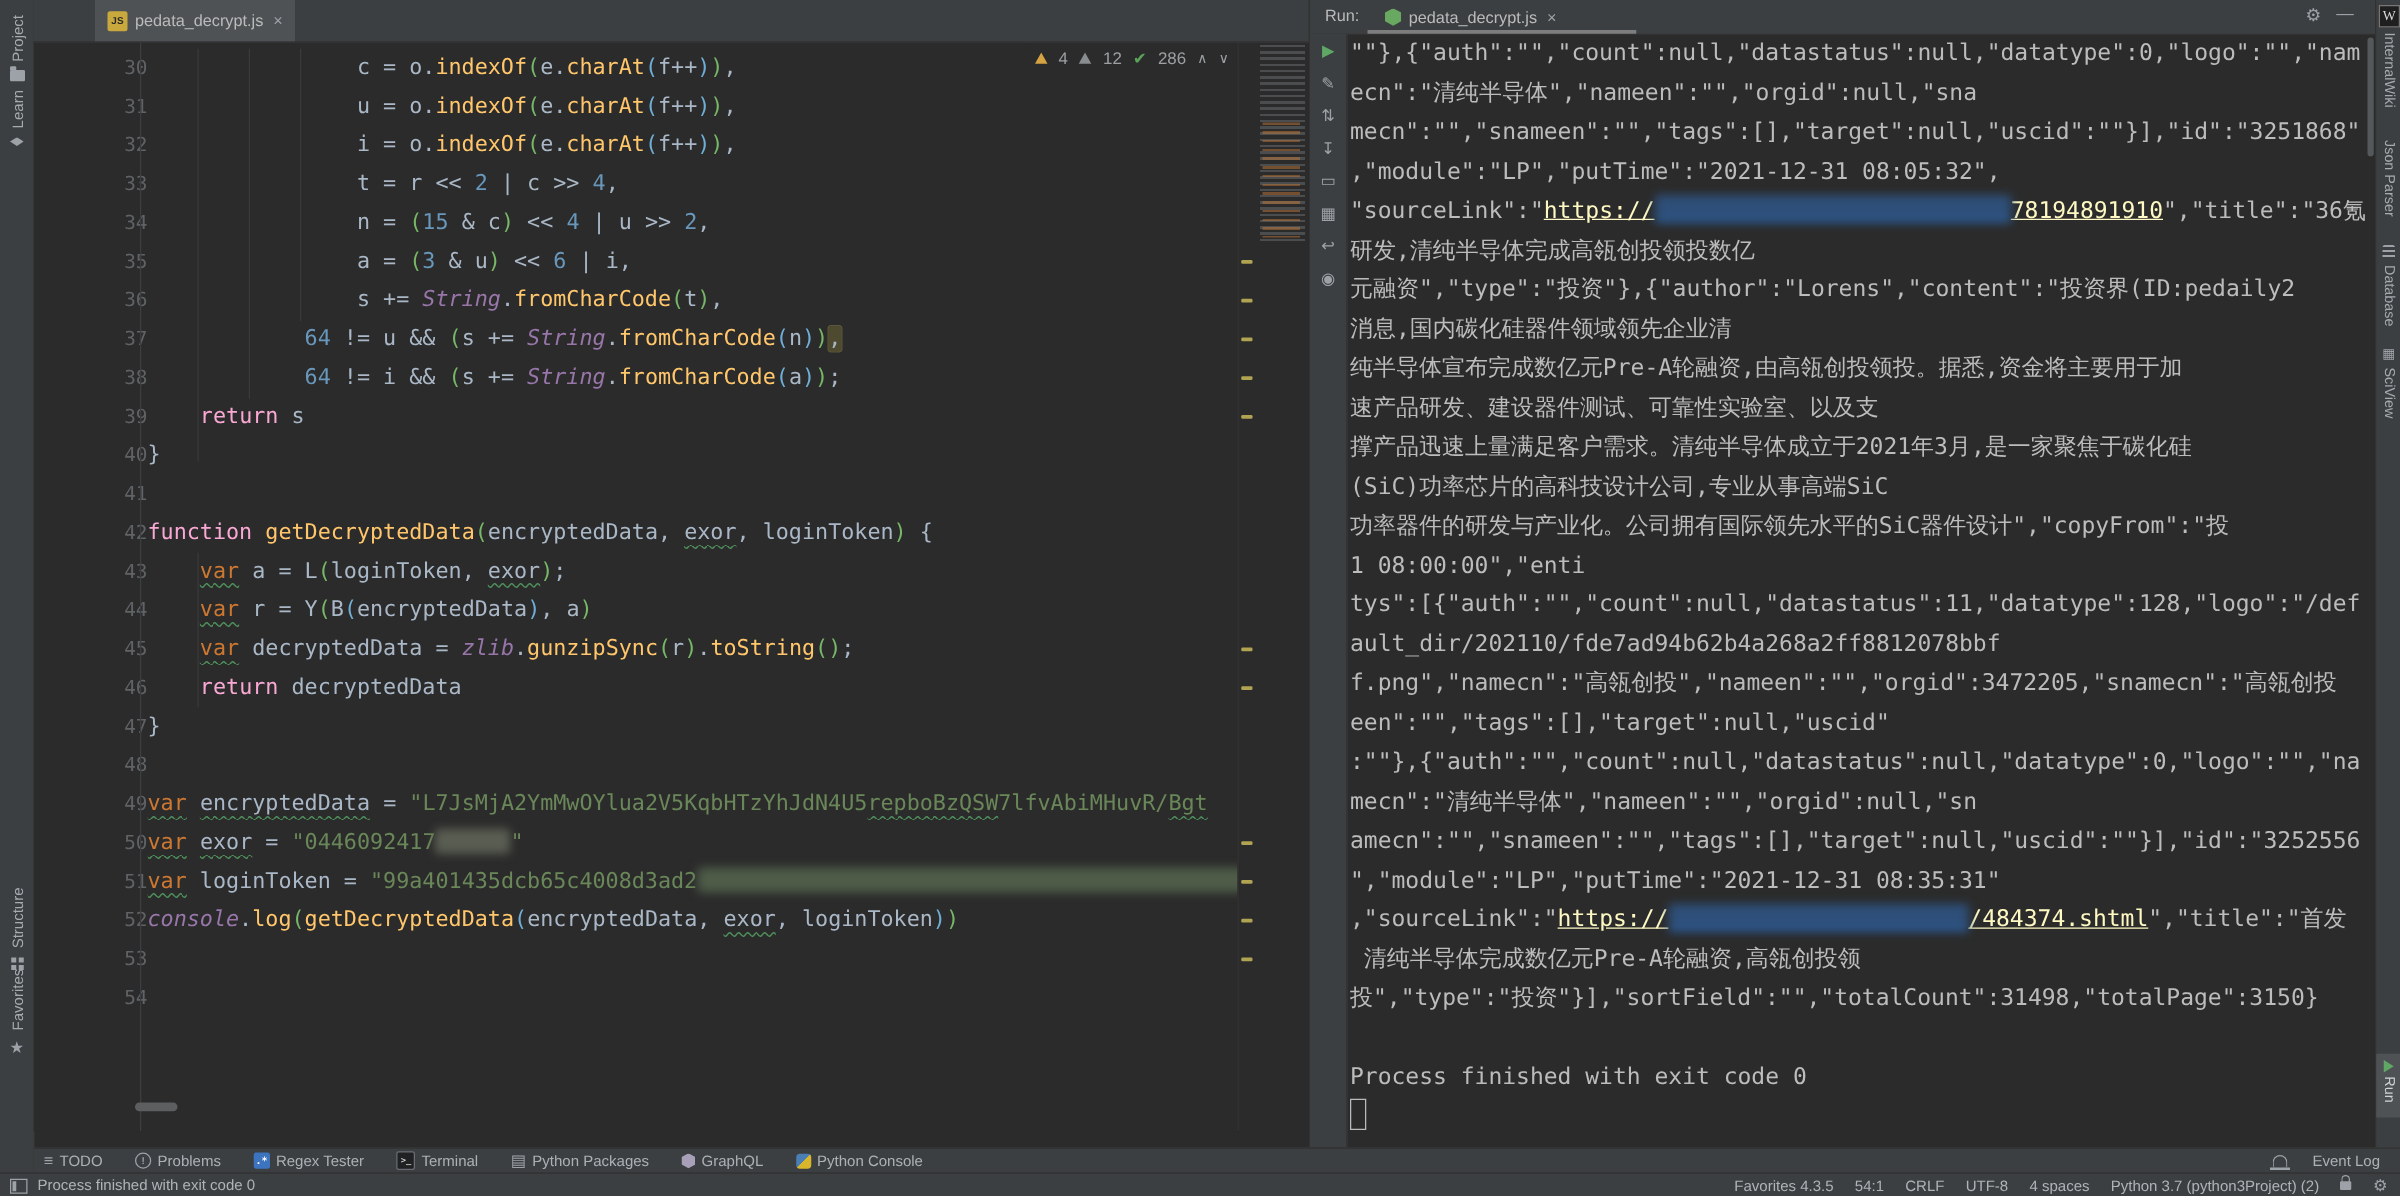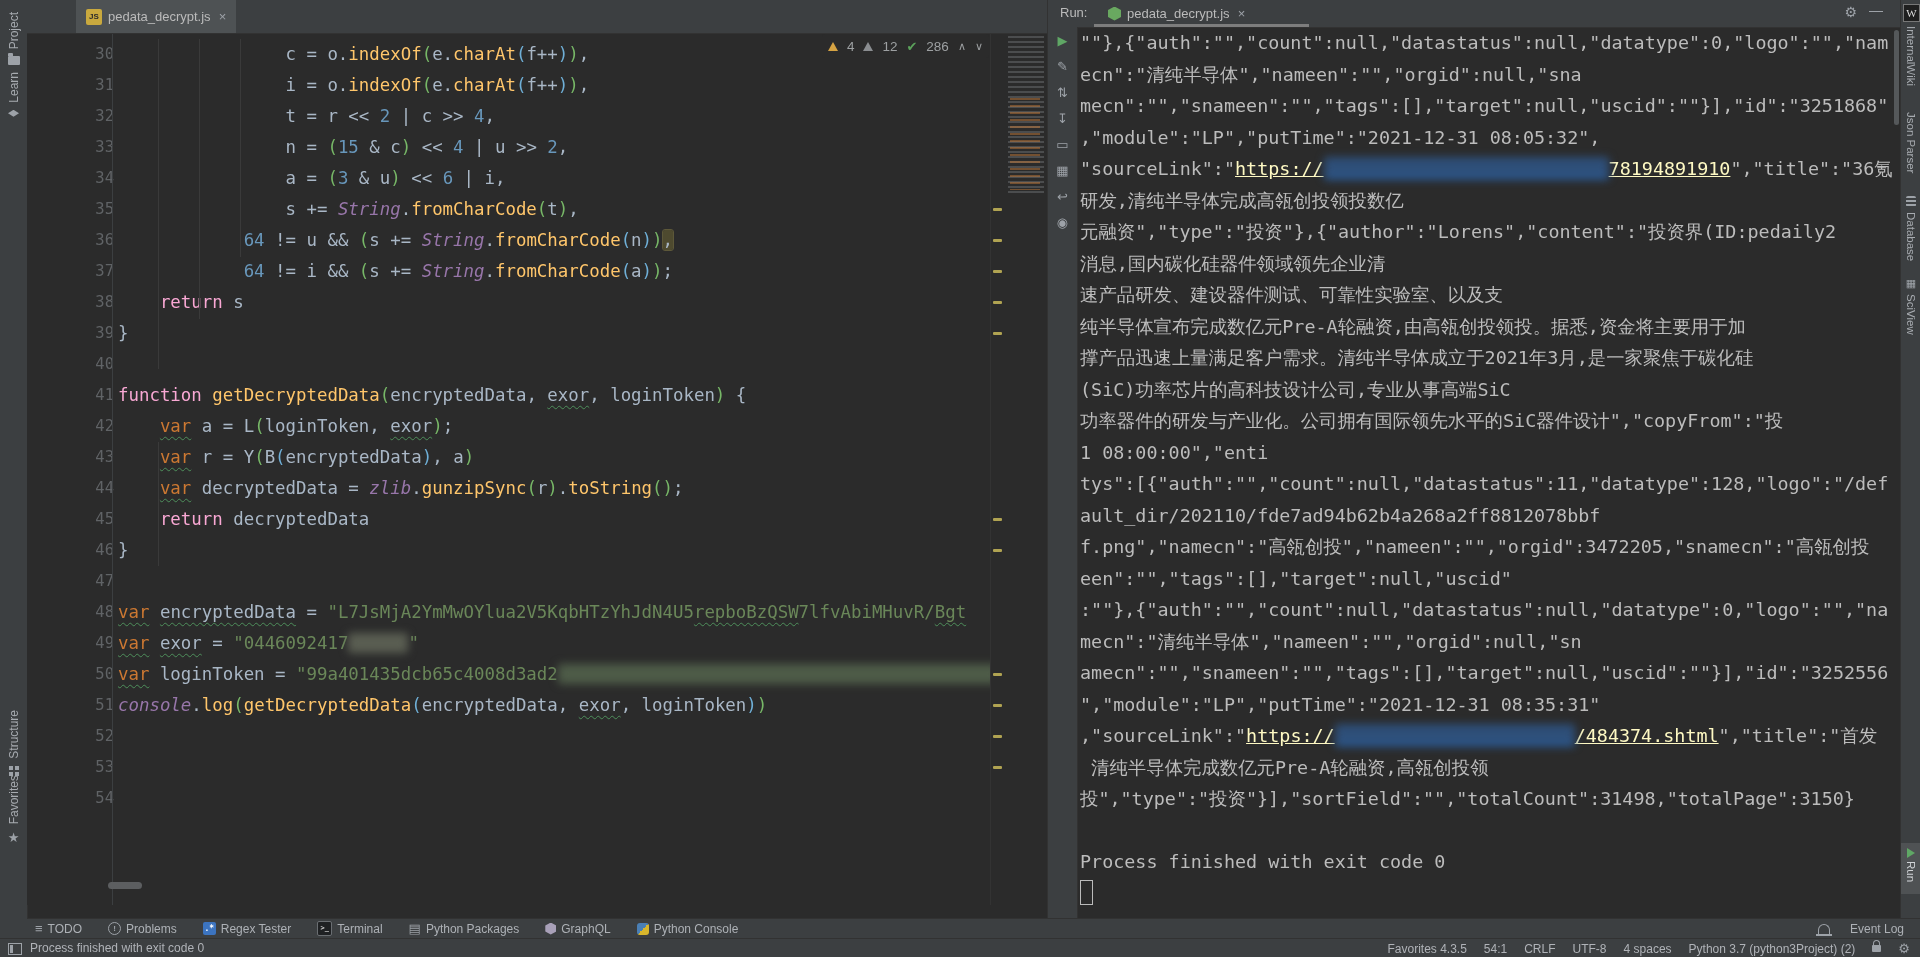--- a/index.html
+++ b/index.html
@@ -20,21 +20,21 @@
       linear-gradient(#9da2a8,#9da2a8) 0 6px/4px 4px no-repeat,
       linear-gradient(#9da2a8,#9da2a8) 6px 6px/4px 4px no-repeat;}
   .si-star{color:#9da2a8;font-size:13px;line-height:13px;}
   
   .tabbar{position:absolute;left:27px;top:0;width:1020px;height:33px;background:#3c3f41;border-bottom:1px solid #323232;z-index:5;}
   .etab{position:absolute;left:49px;top:0;height:33px;background:#4e5254;display:flex;align-items:center;padding:0 10px;gap:6px;font-size:13px;color:#bbbbbb;cursor:default;}
   .jsico{width:16px;height:16px;border-radius:2px;background:#c9a93e;color:#2b2b2b;font:bold 8px/16px "Liberation Sans",sans-serif;text-align:center;}
   .tclose{color:#9da2a8;font-size:13px;margin-left:2px;}
   
   .editor{position:absolute;left:27px;top:33px;width:1020px;height:872px;background:#2b2b2b;overflow:hidden;}
-  .gutter{position:absolute;left:12px;top:-25px;width:85px;}
+  .gutter{position:absolute;left:0;top:-25px;width:85px;padding-left:16px;}
   .gnum{height:31px;font:15.5px/31px "DejaVu Sans Mono",monospace;color:#606366;text-align:right;padding-right:10px;}
   .gutline{position:absolute;left:85px;top:0;bottom:0;width:1px;background:#3c3f41;}
   .code{position:absolute;left:91px;top:-25px;width:872px;overflow:hidden;}
   .line{position:relative;height:31px;font:17.4px/31px "DejaVu Sans Mono",monospace;white-space:pre;}
   .c-d{color:#a9b7c6}.c-k{color:#f9a8d4}.c-ku{color:#cc7832}.c-n{color:#6897bb}
   .c-s{color:#6a8759}.c-su{color:#6a8759}.c-c{color:#808080}.c-f{color:#ffc66b}
   .c-g{color:#9876aa;font-style:italic}.c-p1{color:#77b767}.c-p2{color:#6fafd7}
   .c-du{color:#a9b7c6}
   .c-ku,.c-du,.c-su{text-decoration:underline wavy 1px #4e8f5b;text-underline-offset:4px;}
   .c-hl{color:#a9b7c6;background:#4e4a2f;border-radius:2px;outline:1px solid #5d5839;}
@@ -163,20 +163,21 @@
         <div class="gnum">50</div>
         <div class="gnum">51</div>
         <div class="gnum">52</div>
         <div class="gnum">53</div>
         <div class="gnum">54</div>
       </div>
     <div class="gutline"></div>
     <div class="code" id="code">
         <div class="line"></div>
         <div class="line"><span class="c-d">                c = o.</span><span class="c-f">indexOf</span><span class="c-p1">(</span><span class="c-d">e.</span><span class="c-f">charAt</span><span class="c-p2">(</span><span class="c-d">f++</span><span class="c-p2">)</span><span class="c-p1">)</span><span class="c-d">,</span></div>
+        <div class="line"><span class="c-d">                u = o.</span><span class="c-f">indexOf</span><span class="c-p1">(</span><span class="c-d">e.</span><span class="c-f">charAt</span><span class="c-p2">(</span><span class="c-d">f++</span><span class="c-p2">)</span><span class="c-p1">)</span><span class="c-d">,</span></div>
         <div class="line"><span class="c-d">                i = o.</span><span class="c-f">indexOf</span><span class="c-p1">(</span><span class="c-d">e.</span><span class="c-f">charAt</span><span class="c-p2">(</span><span class="c-d">f++</span><span class="c-p2">)</span><span class="c-p1">)</span><span class="c-d">,</span></div>
         <div class="line"><span class="c-d">                t = r &lt;&lt; </span><span class="c-n">2</span><span class="c-d"> | c &gt;&gt; </span><span class="c-n">4</span><span class="c-d">,</span></div>
         <div class="line"><span class="c-d">                n = </span><span class="c-p1">(</span><span class="c-n">15</span><span class="c-d"> &amp; c</span><span class="c-p1">)</span><span class="c-d"> &lt;&lt; </span><span class="c-n">4</span><span class="c-d"> | u &gt;&gt; </span><span class="c-n">2</span><span class="c-d">,</span></div>
         <div class="line"><span class="c-d">                a = </span><span class="c-p1">(</span><span class="c-n">3</span><span class="c-d"> &amp; u</span><span class="c-p1">)</span><span class="c-d"> &lt;&lt; </span><span class="c-n">6</span><span class="c-d"> | i,</span></div>
         <div class="line"><span class="c-d">                s += </span><span class="c-g">String</span><span class="c-d">.</span><span class="c-f">fromCharCode</span><span class="c-p1">(</span><span class="c-d">t</span><span class="c-p1">)</span><span class="c-d">,</span></div>
         <div class="line"><span class="c-d">            </span><span class="c-n">64</span><span class="c-d"> != u &amp;&amp; </span><span class="c-p1">(</span><span class="c-d">s += </span><span class="c-g">String</span><span class="c-d">.</span><span class="c-f">fromCharCode</span><span class="c-p2">(</span><span class="c-d">n</span><span class="c-p2">)</span><span class="c-p1">)</span><span class="c-hl">,</span></div>
         <div class="line"><span class="c-d">            </span><span class="c-n">64</span><span class="c-d"> != i &amp;&amp; </span><span class="c-p1">(</span><span class="c-d">s += </span><span class="c-g">String</span><span class="c-d">.</span><span class="c-f">fromCharCode</span><span class="c-p2">(</span><span class="c-d">a</span><span class="c-p2">)</span><span class="c-p1">)</span><span class="c-d">;</span></div>
         <div class="line"><span class="c-d">    </span><span class="c-k">return</span><span class="c-d"> s</span></div>
         <div class="line"><span class="c-d">}</span></div>
         <div class="line"></div>
@@ -247,22 +248,22 @@
       </div>
     <div class="console" id="console">
         <div class="cline"><span class="c-t">""},{"auth":"","count":null,"datastatus":null,"datatype":0,"logo":"","nam</span></div>
         <div class="cline"><span class="c-t">ecn":"清纯半导体","nameen":"","orgid":null,"sna</span></div>
         <div class="cline"><span class="c-t">mecn":"","snameen":"","tags":[],"target":null,"uscid":""}],"id":"3251868"</span></div>
         <div class="cline"><span class="c-t">,"module":"LP","putTime":"2021-12-31 08:05:32",</span></div>
         <div class="cline"><span class="c-t">"sourceLink":"</span><span class="c-link">https://</span><span class="blur lblur" style="width: 285px;"></span><span class="c-link">78194891910</span><span class="c-t">","title":"36氪首发丨引领</span></div>
         <div class="cline"><span class="c-t">研发,清纯半导体完成高瓴创投领投数亿</span></div>
         <div class="cline"><span class="c-t">元融资","type":"投资"},{"author":"Lorens","content":"投资界(ID:pedaily2</span></div>
         <div class="cline"><span class="c-t">消息,国内碳化硅器件领域领先企业清</span></div>
+        <div class="cline"><span class="c-t">纯半导体宣布完成数亿元Pre-A轮融资,由高瓴创投领投。据悉,资金将主要用于加</span></div>
         <div class="cline"><span class="c-t">速产品研发、建设器件测试、可靠性实验室、以及支</span></div>
-        <div class="cline"><span class="c-t">纯半导体宣布完成数亿元Pre-A轮融资,由高瓴创投领投。据悉,资金将主要用于加</span></div>
         <div class="cline"><span class="c-t">撑产品迅速上量满足客户需求。清纯半导体成立于2021年3月,是一家聚焦于碳化硅</span></div>
         <div class="cline"><span class="c-t">(SiC)功率芯片的高科技设计公司,专业从事高端SiC</span></div>
         <div class="cline"><span class="c-t">功率器件的研发与产业化。公司拥有国际领先水平的SiC器件设计","copyFrom":"投</span></div>
         <div class="cline"><span class="c-t">1 08:00:00","enti</span></div>
         <div class="cline"><span class="c-t">tys":[{"auth":"","count":null,"datastatus":11,"datatype":128,"logo":"/def</span></div>
         <div class="cline"><span class="c-t">ault_dir/202110/fde7ad94b62b4a268a2ff8812078bbf</span></div>
         <div class="cline"><span class="c-t">f.png","namecn":"高瓴创投","nameen":"","orgid":3472205,"snamecn":"高瓴创投</span></div>
         <div class="cline"><span class="c-t">een":"","tags":[],"target":null,"uscid"</span></div>
         <div class="cline"><span class="c-t">:""},{"auth":"","count":null,"datastatus":null,"datatype":0,"logo":"","na</span></div>
         <div class="cline"><span class="c-t">mecn":"清纯半导体","nameen":"","orgid":null,"sn</span></div>

